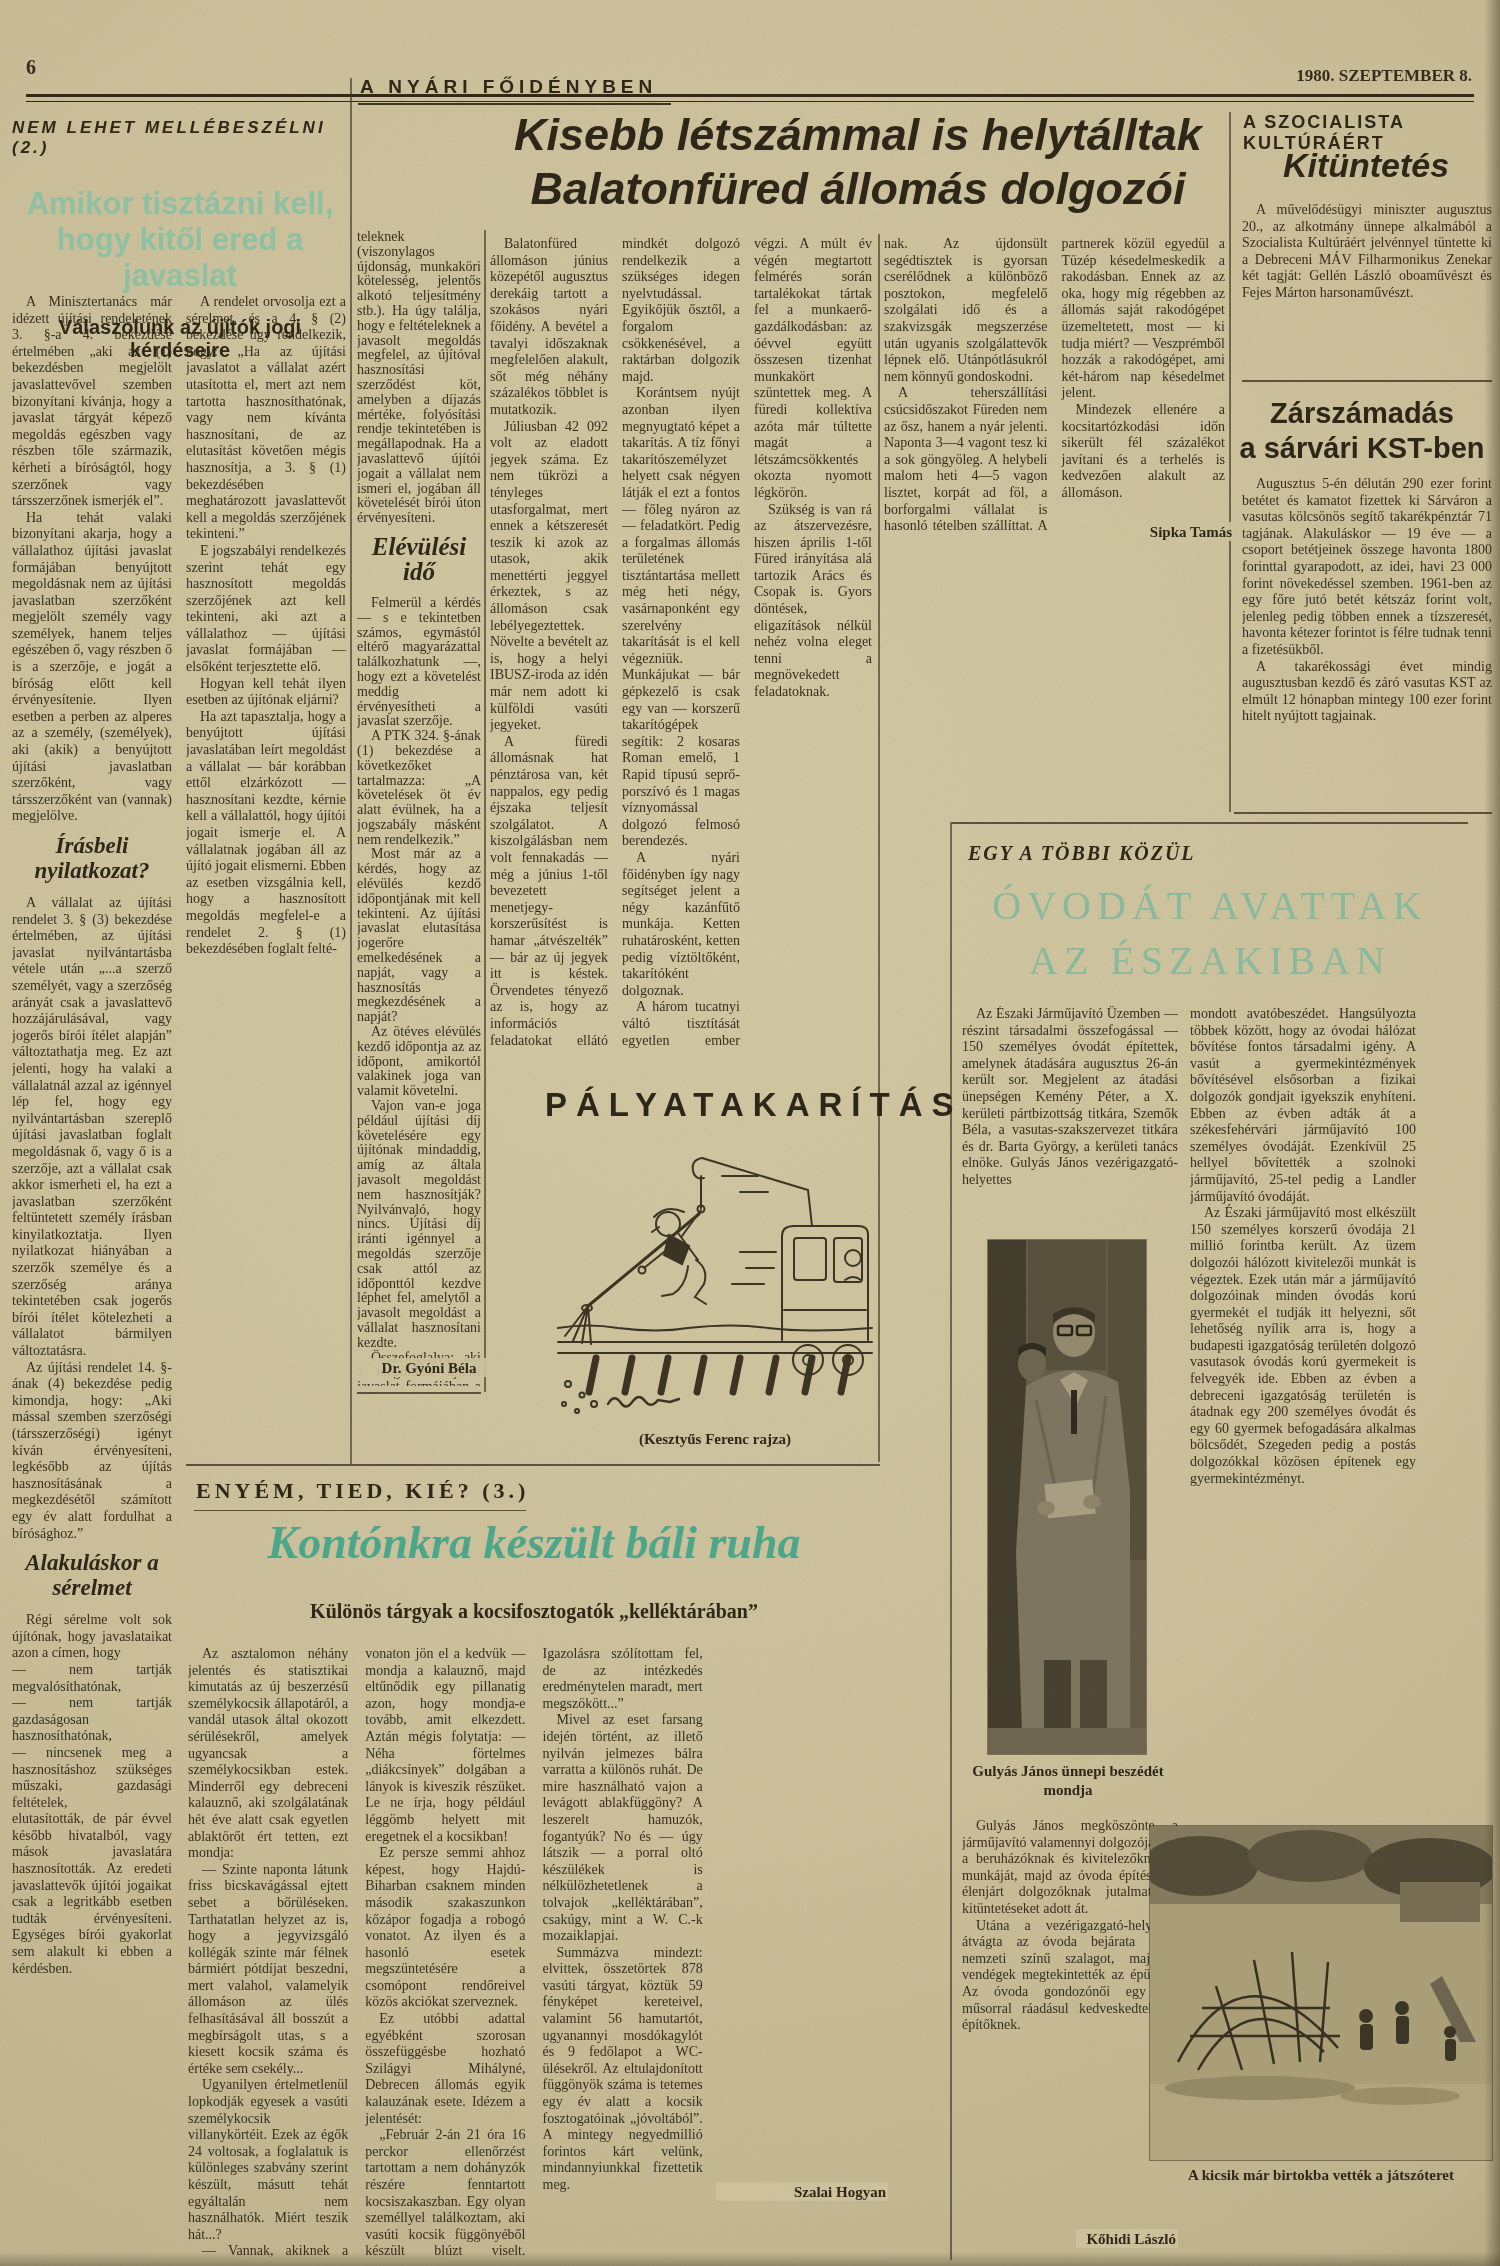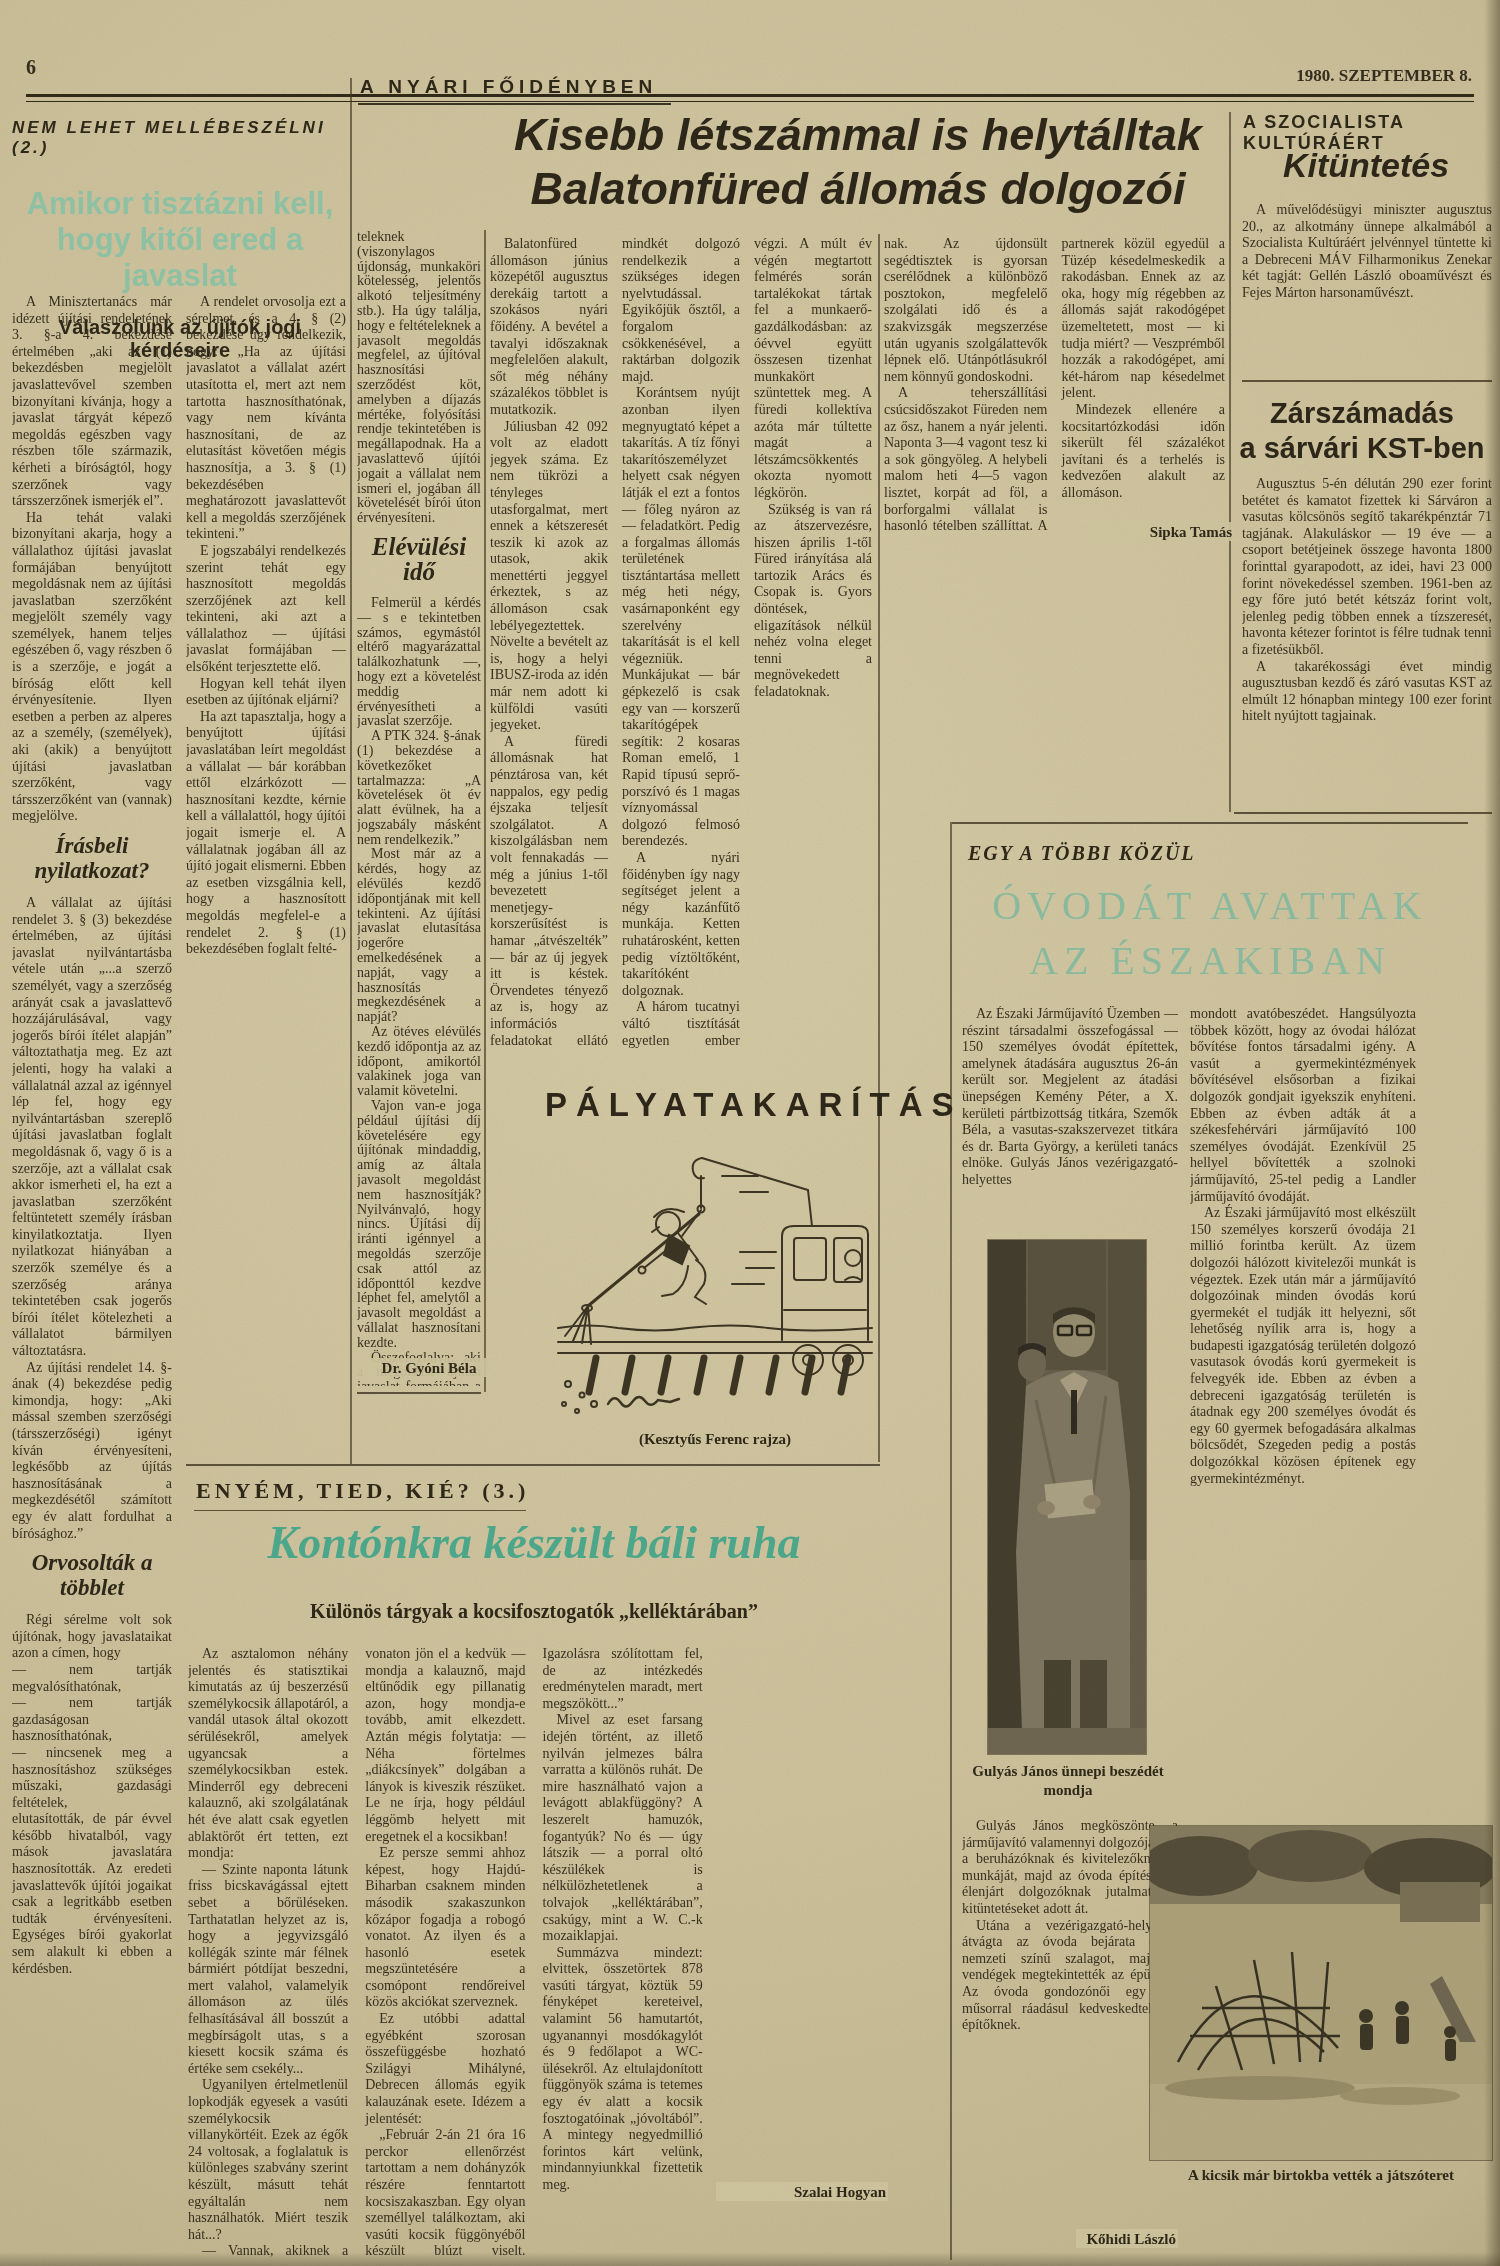--- a/index.html
+++ b/index.html
@@ -58,21 +58,21 @@
     <div class="headline-green-sans pre" style="margin-top:28px;">Amikor tisztázni kell,
 hogy kitől ered a javaslat</div>
     <div class="subhead-sans" style="margin-top:22px;">Válaszolunk az újítók jogi kérdéseire</div>
   </div>
   <div class="abs" style="left:12px;top:294px;width:160px;height:1956px;overflow:hidden;">
     <div class="bt"> A Minisztertanács már idézett újítási rendeletének 3. §-a 4. bekezdése értelmében „aki az (1) bekezdésben megjelölt javaslattevővel szemben bizonyítani kívánja, hogy a javaslat tárgyát képező megoldás egészben vagy részben tőle származik, kérheti a bíróságtól, hogy szerzőnek vagy társszerzőnek ismerjék el”.
  Ha tehát valaki bizonyítani akarja, hogy a vállalathoz újítási javaslat formájában benyújtott megoldásnak nem az újítási javaslatban szerzőként megjelölt személy vagy személyek, hanem teljes egészében ő, vagy részben ő is a szerzője, e jogát a bíróság előtt kell érvényesítenie. Ilyen esetben a perben az alperes az a személy, (személyek), aki (akik) a benyújtott újítási javaslatban szerzőként, vagy társszerzőként van (vannak) megjelölve.</div>
     <div class="crosshead">Írásbeli nyilatkozat?</div>
     <div class="bt"> A vállalat az újítási rendelet 3. § (3) bekezdése értelmében, az újítási javaslat nyilvántartásba vétele után „...a szerző személyét, vagy a szerzőség arányát csak a javaslattevő hozzájárulásával, vagy jogerős bírói ítélet alapján” változtathatja meg. Ez azt jelenti, hogy ha valaki a vállalatnál azzal az igénnyel lép fel, hogy egy nyilvántartásban szereplő újítási javaslatban foglalt megoldásnak ő, vagy ő is a szerzője, azt a vállalat csak akkor ismerheti el, ha ezt a javaslatban szerzőként feltüntetett személy írásban kinyilatkoztatja. Ilyen nyilatkozat hiányában a szerzők személye és a szerzőség aránya tekintetében csak jogerős bírói ítélet kötelezheti a vállalatot bármilyen változtatásra.
  Az újítási rendelet 14. §-ának (4) bekezdése pedig kimondja, hogy: „Aki mással szemben szerzőségi (társszerzőségi) igényt kíván érvényesíteni, legkésőbb az újítás hasznosításának a megkezdésétől számított egy év alatt fordulhat a bírósághoz.”</div>
-    <div class="crosshead">Orvosolták a többlet</div>
+    <div class="crosshead">Alakuláskor a sérelmet</div>
     <div class="bt"> Régi sérelme volt sok újítónak, hogy javaslataikat azon a címen, hogy
 — nem tartják megvalósíthatónak,
 — nem tartják gazdaságosan hasznosíthatónak,
 — nincsenek meg a hasznosításhoz szükséges műszaki, gazdasági feltételek,
 elutasították, de pár évvel később hivatalból, vagy mások javaslatára hasznosították. Az eredeti javaslattevők újítói jogaikat csak a legritkább esetben tudták érvényesíteni. Egységes bírói gyakorlat sem alakult ki ebben a kérdésben.</div>
   </div>
   <div class="abs bt" style="left:186px;top:294px;width:160px;height:1164px;"> A rendelet orvosolja ezt a sérelmet, és a 4. § (2) bekezdése úgy rendelkezik, hogy: „Ha az újítási javaslatot a vállalat azért utasította el, mert azt nem tartotta hasznosíthatónak, vagy nem kívánta hasznosítani, de az elutasítást követően mégis hasznosítja, a 3. § (1) bekezdésében meghatározott javaslattevőt kell a megoldás szerzőjének tekinteni.”
  E jogszabályi rendelkezés szerint tehát egy hasznosított megoldás szerzőjének azt kell tekinteni, aki azt a vállalathoz — újítási javaslat formájában — elsőként terjesztette elő.
  Hogyan kell tehát ilyen esetben az újítónak eljárni?
  Ha azt tapasztalja, hogy a benyújtott újítási javaslatában leírt megoldást a vállalat — bár korábban ettől elzárkózott — hasznosítani kezdte, kérnie kell a vállalattól, hogy újítói jogait ismerje el. A vállalatnak jogában áll az újító jogait elismerni. Ebben az esetben vizsgálnia kell, hogy a hasznosított megoldás megfelel-e a rendelet 2. § (1) bekezdésében foglalt felté-</div>

